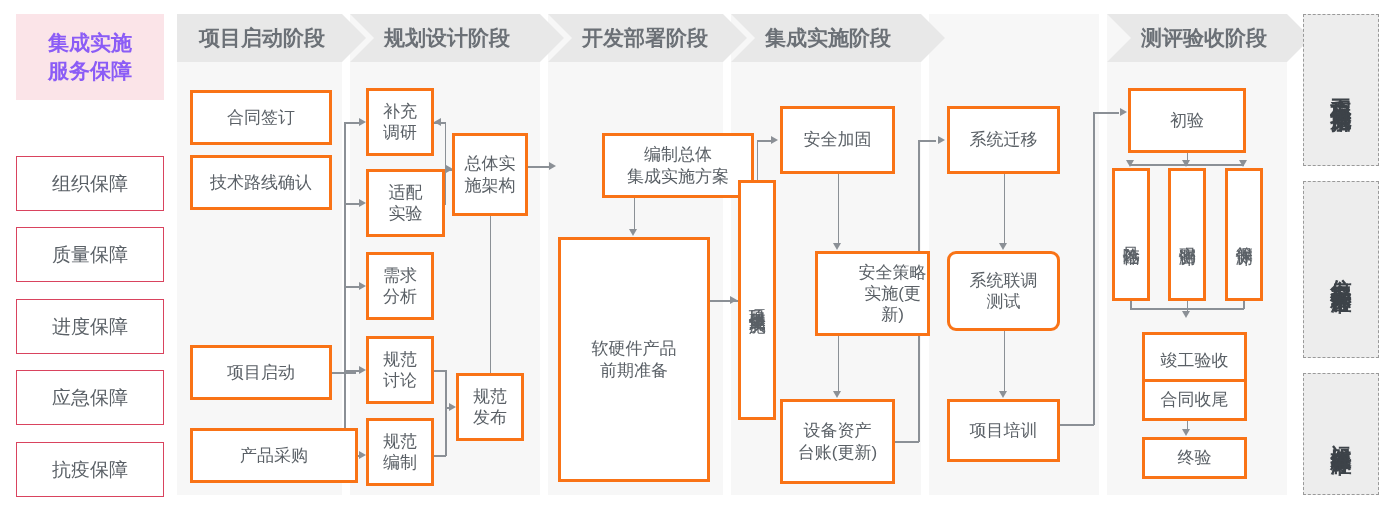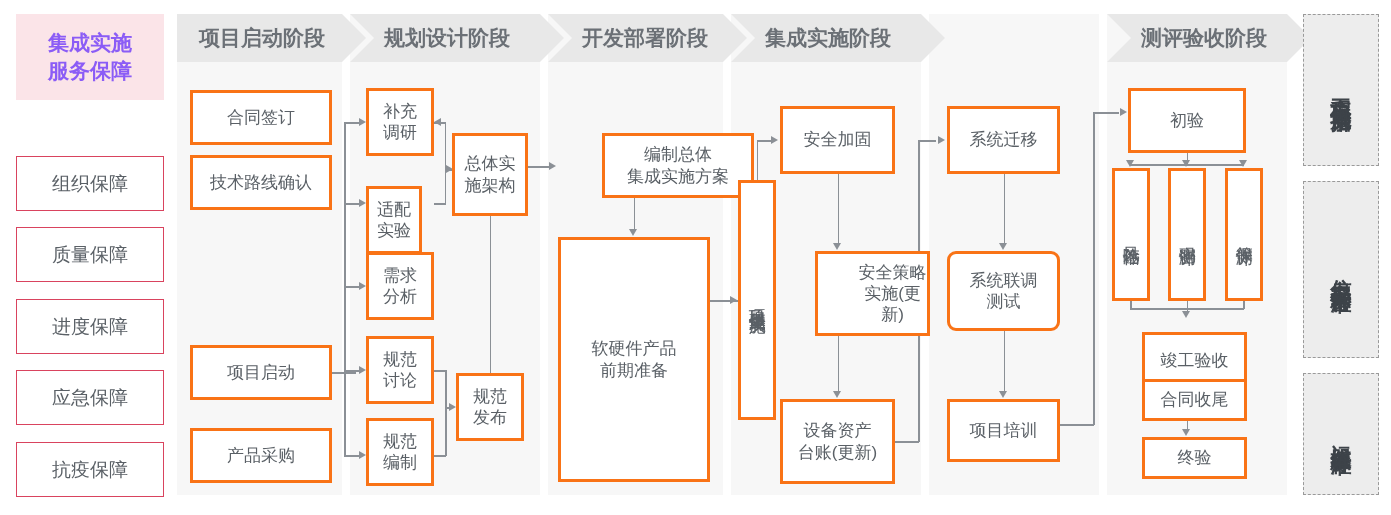--- a/index.html
+++ b/index.html
@@ -133,31 +133,31 @@
 
   <div class="node" style="left:190px;top:90px;width:142px;height:55px;">
     <span>合同签订</span>
   </div>
   <div class="node" style="left:190px;top:155px;width:142px;height:55px;">
     <span>技术路线确认</span>
   </div>
   <div class="node" style="left:190px;top:345px;width:142px;height:55px;">
     <span>项目启动</span>
   </div>
-  <div class="node" style="left:190px;top:428px;width:142px;height:55px;">
+  <div class="node" style="left:190px;top:428px;width:168px;height:55px;">
     <span>产品采购</span>
   </div>
 
   <div class="node" style="left:366px;top:88px;width:68px;height:68px;">
     <div>
       <div>补充</div>
       <div>调研</div>
     </div>
   </div>
-  <div class="node" style="left:366px;top:169px;width:56px;height:68px;margin-top:17px;">
+  <div class="node" style="left:366px;top:169px;width:79px;height:68px;">
     <div>
       <div>适配</div>
       <div>实验</div>
     </div>
   </div>
   <div class="node" style="left:366px;top:252px;width:68px;height:68px;">
     <div>
       <div>需求</div>
       <div>分析</div>
     </div>

